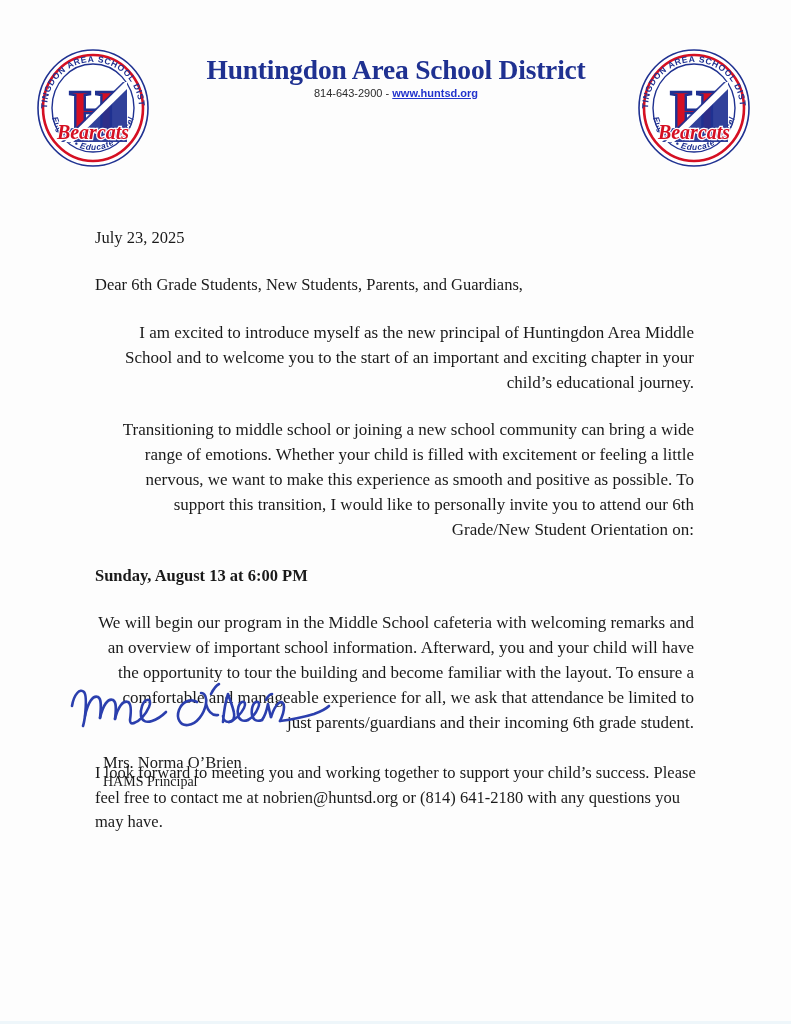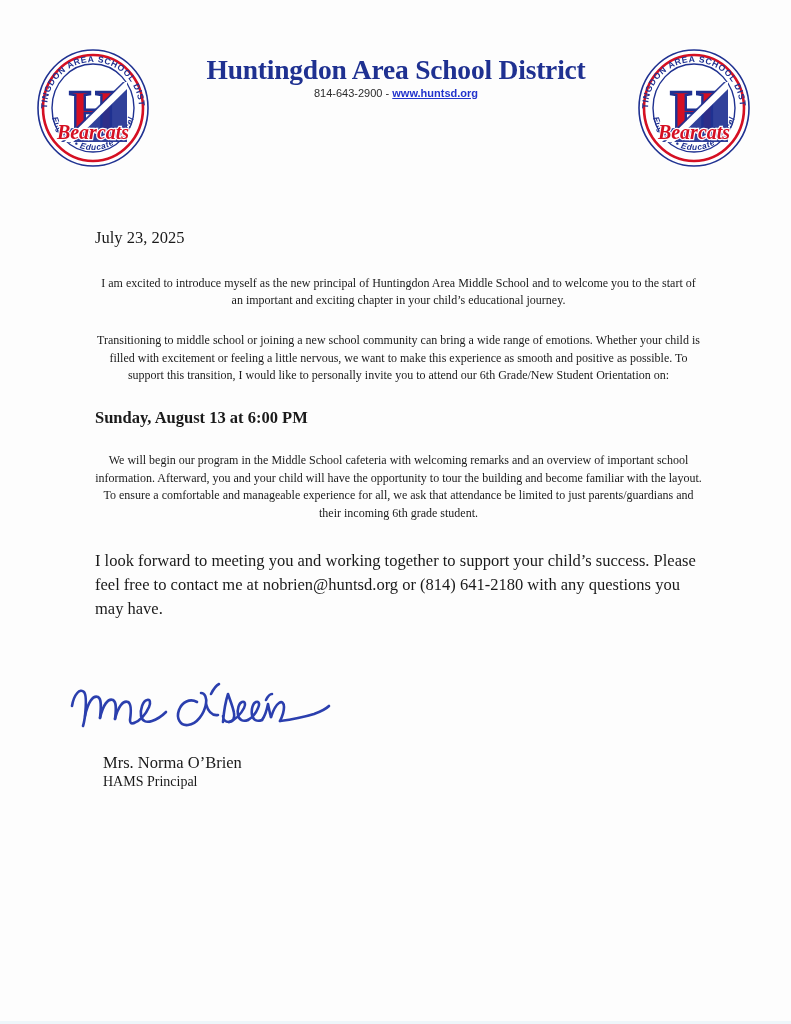--- a/index.html
+++ b/index.html
@@ -92,24 +92,24 @@
     font-size: 16.5px;
     line-height: 1.25;
     margin: 0 0 26px 0;
   }
   .salutation {
     font-size: 16.5px;
     line-height: 1.25;
     margin: 0 0 26px 0;
   }
   .para {
-    font-size: 12px;
+    font-size: 17px;
     line-height: 1.47;
-    margin: 0 0 22px 0;
-    text-align: center;
+    margin: 0 8px 22px 0;
+    text-align: right;
   }
   .para-event {
     font-size: 16.5px;
     font-weight: bold;
     line-height: 1.3;
     margin: 0 0 24px 0;
   }
   .para-closing {
     font-size: 16.5px;
     line-height: 1.47;
@@ -220,20 +220,21 @@
           <path d="M 30,99 L 99,31 L 103,36 L 34,104 Z" fill="#ffffff"></path>
         </g>
         <text x="62" y="93" font-family="Liberation Serif, serif" font-size="20" font-weight="bold" font-style="italic" fill="#d51023" text-anchor="middle" stroke="#ffffff" stroke-width="2.4" paint-order="stroke">Bearcats</text>
       </svg>
     </div>
   </div>
 
   <div class="body-wrap">
     <p class="letter-date">July 23, 2025</p>
 
+    <p class="salutation">Dear 6th Grade Students, New Students, Parents, and Guardians,</p>
 
     <p class="para">I am excited to introduce myself as the new principal of Huntingdon Area Middle School and to welcome you to the start of an important and exciting chapter in your child’s educational journey.</p>
 
     <p class="para">Transitioning to middle school or joining a new school community can bring a wide range of emotions. Whether your child is filled with excitement or feeling a little nervous, we want to make this experience as smooth and positive as possible. To support this transition, I would like to personally invite you to attend our 6th Grade/New Student Orientation on:</p>
 
     <p class="para-event">Sunday, August 13 at 6:00 PM</p>
 
     <p class="para">We will begin our program in the Middle School cafeteria with welcoming remarks and an overview of important school information. Afterward, you and your child will have the opportunity to tour the building and become familiar with the layout. To ensure a comfortable and manageable experience for all, we ask that attendance be limited to just parents/guardians and their incoming 6th grade student.</p>
 
     <p class="para-closing">I look forward to meeting you and working together to support your child’s success. Please feel free to contact me at nobrien@huntsd.org or (814) 641-2180 with any questions you may have.</p>

